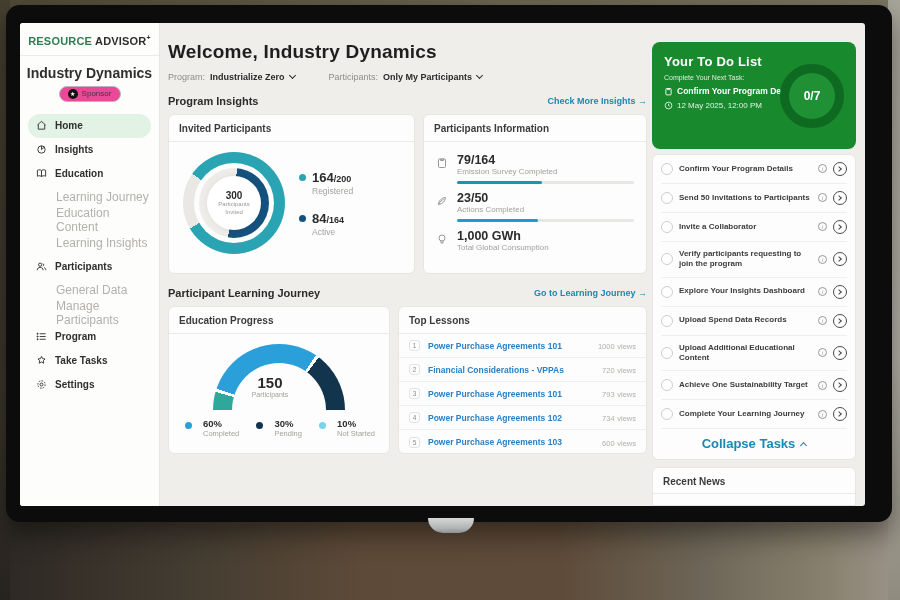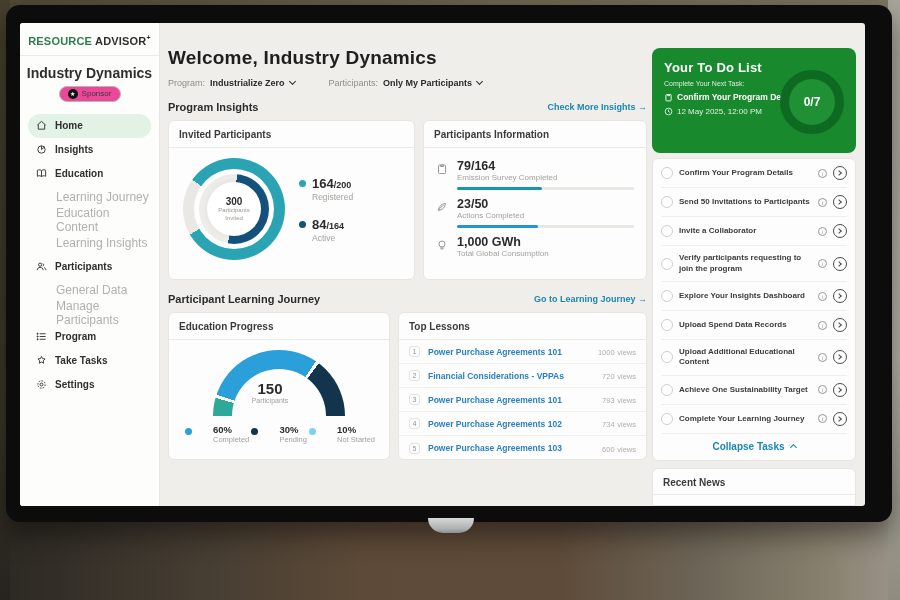--- a/index.html
+++ b/index.html
@@ -41,21 +41,21 @@
                   font-size:6px; line-height:10px; text-align:center; }
   .nav { padding:4px 8px; }
   .nav-item { display:flex; align-items:center; gap:8px; height:24px; padding:0 8px;
               font-size:10px; font-weight:700; color:#2f2f2f; border-radius:12px; cursor:pointer; }
   .nav-item.active { background:#e2f2e4; }
   .nav-item svg { flex-shrink:0; }
   .nav-sub { height:23px; padding-left:28px; display:flex; align-items:center;
              font-size:12px; color:#b3b1ad; cursor:pointer; }
 
   
-  .content { flex:1; display:flex; gap:5px; padding:8px 9px 0 8px; }
+  .content { flex:1; display:flex; gap:5px; padding:2px 9px 0 8px; }
   .main { flex:1; min-width:0; }
   h1.welcome { font-size:19px; font-weight:700; color:#1e1e1e; margin-top:16px; letter-spacing:.2px; }
   .filters { display:flex; gap:34px; margin-top:9px; align-items:center; }
   .filter { display:flex; align-items:center; gap:5px; font-size:9px; cursor:pointer; }
   .filter .flabel { color:#8f8d89; }
   .filter .fvalue { font-weight:700; color:#2b2b2b; }
   .chev { display:inline-block; width:5px; height:5px; border-right:1.5px solid #2b2b2b;
           border-bottom:1.5px solid #2b2b2b; transform:rotate(45deg); margin-top:-3px; }
   .section-row { display:flex; justify-content:space-between; align-items:center; margin-top:13px; }
   .section-title { font-size:11px; font-weight:700; color:#2b2b2b; }
@@ -109,21 +109,21 @@
   .gauge { width:132px; height:132px; border-radius:50%;
            background:conic-gradient(from 270deg,#2fa89b 0 16deg,#fdfdfd 16deg 19deg,
                       #2b9fd9 19deg 124deg,#fdfdfd 124deg 127deg,#13344d 127deg 180deg,
                       #fdfdfd 180deg 360deg); }
   .gauge-hole { position:absolute; left:19px; top:19px; width:94px; height:94px; border-radius:50%;
                 background:#fdfdfd; }
   .gauge-center { position:absolute; left:0; right:18px; top:30px; text-align:center; }
   .gauge-center .cv { font-size:15px; font-weight:700; color:#2b2b2b; }
   .gauge-center .cl { font-size:7px; color:#a3a19c; }
   .glegend { display:flex; justify-content:space-between; padding:8px 14px 0 16px; }
-  .gleg-item { display:flex; gap:21px;justify-content:center; }
+  .gleg-item { display:flex; gap:11px;justify-content:center; }
   .gleg-pct { font-size:9.5px; font-weight:700; color:#2b2b2b; }
   .gleg-lab { font-size:7.5px; color:#a3a19c; }
 
   
   .card-lessons { flex:1; height:148px; }
   .lesson-row { display:flex; align-items:center; gap:8px; padding:0 10px; height:24px;
                 border-bottom:1px solid #f1efec; cursor:pointer; }
   .lesson-row:last-child { border-bottom:none; }
   .rank { width:11px; height:11px; border:1px solid #e3e2df; border-radius:3px; font-size:6.5px;
           color:#8f8d89; display:flex; align-items:center; justify-content:center; flex-shrink:0; }
@@ -149,21 +149,21 @@
   .task:last-of-type { border-bottom:none; }
   .cb { width:12px; height:12px; border:1.3px solid #cfcecb; border-radius:50%; background:#fff; flex-shrink:0; }
   .task-label { flex:1; font-size:8px; font-weight:700; color:#3c3c3c; line-height:1.3; }
   .info-ic { width:9px; height:9px; border:1px solid #9a9894; border-radius:50%; color:#9a9894;
              font-size:6px; line-height:8px; text-align:center; flex-shrink:0; font-style:italic; }
   .go { width:14px; height:14px; border:1.2px solid #4a4a4a; border-radius:50%; flex-shrink:0;
         display:flex; align-items:center; justify-content:center; }
   .go i { display:block; width:4px; height:4px; border-right:1.4px solid #4a4a4a;
           border-bottom:1.4px solid #4a4a4a; transform:rotate(-45deg); margin-left:-2px; }
   .collapse { display:flex; align-items:center; justify-content:center; gap:6px; padding:7px 0 8px;
-              font-size:10px; font-weight:700; color:#1b87b4; cursor:pointer; }
+              font-size:13px; font-weight:700; color:#1b87b4; cursor:pointer; }
   .chev-up { display:inline-block; width:5px; height:5px; border-right:1.5px solid #1b87b4;
              border-top:1.5px solid #1b87b4; transform:rotate(-45deg); margin-top:3px; }
   .news-card { margin-top:7px; background:#fdfdfd; border:1px solid #e7e5e1; border-radius:6px 6px 0 0;
                height:40px; }
   .news-card .card-title { padding:8px 10px 6px; }
 </style>
 </head>
 <body>
 
 <div class="bg-top"></div>

